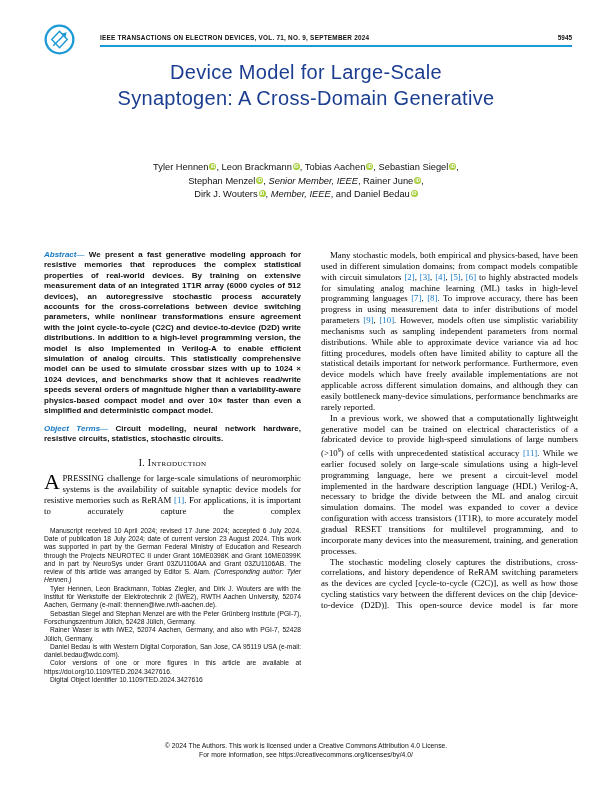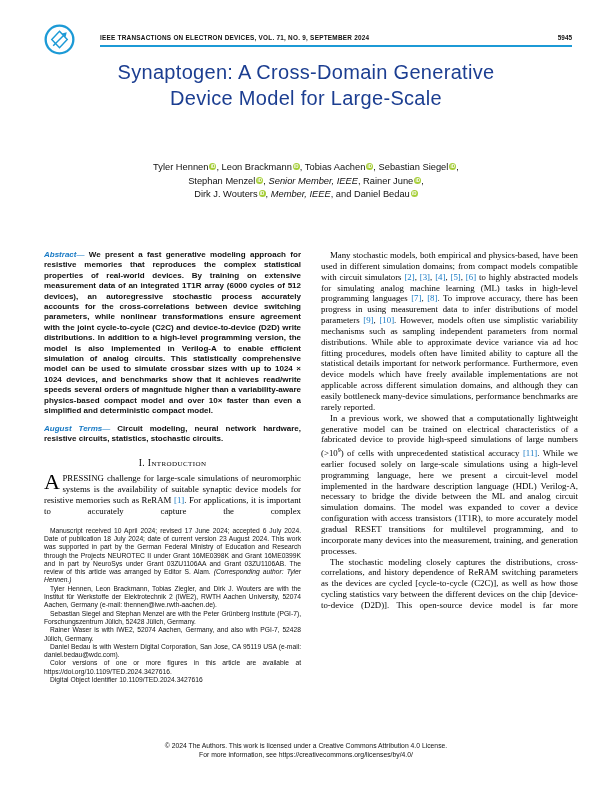--- a/index.html
+++ b/index.html
@@ -58,34 +58,34 @@
       <path d="M16 7.5 L24 16 L16 24.5 L8 16 Z" fill="none" stroke="currentColor" stroke-width="1.5"></path>
       <path d="M9.5 22.5 L21.5 10.5" stroke="currentColor" stroke-width="1.5"></path>
       <path d="M23.5 8.5 l-5 1.2 3.8 3.8 z" fill="currentColor"></path>
     </svg>
   </span>
   <div class="journal-line">IEEE TRANSACTIONS ON ELECTRON DEVICES, VOL. 71, NO. 9, SEPTEMBER 2024</div>
   <div class="page-number">5945</div>
   <div class="header-rule"></div>
 
   <div class="paper-title">
+    <div>Device Model for Large-Scale</div>
     <div>Synaptogen: A Cross-Domain Generative</div>
-    <div>Device Model for Large-Scale</div>
   </div>
 
   <div class="authors">
     <div><span>Tyler Hennen</span><span class="orcid">iD</span><span>, Leon Brackmann</span><span class="orcid">iD</span><span>, Tobias Aachen</span><span class="orcid">iD</span><span>, Sebastian Siegel</span><span class="orcid">iD</span><span>,</span></div>
     <div><span>Stephan Menzel</span><span class="orcid">iD</span><span>, </span><span class="it">Senior Member, IEEE</span><span>, Rainer June</span><span class="orcid">iD</span><span>,</span></div>
     <div><span>Dirk J. Wouters</span><span class="orcid">iD</span><span>, </span><span class="it">Member, IEEE</span><span>, and Daniel Bedau</span><span class="orcid">iD</span></div>
   </div>
 
   <div class="columns">
     <div class="col">
       <p class="abstract"><span class="lead">Abstract—</span><span> We present a fast generative modeling approach for resistive memories that reproduces the complex statistical properties of real-world devices. By training on extensive measurement data of an integrated 1T1R array (6000 cycles of 512 devices), an autoregressive stochastic process accurately accounts for the cross-correlations between device switching parameters, while nonlinear transformations ensure agreement with the joint cycle-to-cycle (C2C) and device-to-device (D2D) write distributions. In addition to a high-level programming version, the model is also implemented in Verilog-A to enable efficient simulation of analog circuits. This statistically comprehensive model can be used to simulate crossbar sizes with up to 1024 × 1024 devices, and benchmarks show that it achieves read/write speeds several orders of magnitude higher than a variability-aware physics-based compact model and over 10× faster than even a simplified and deterministic compact model.</span></p>
-      <p class="index-terms"><span class="lead">August Terms—</span><span> Circuit modeling, neural network hardware, resistive circuits, statistics, stochastic circuits.</span></p>
+      <p class="index-terms"><span class="lead">Object Terms—</span><span> Circuit modeling, neural network hardware, resistive circuits, statistics, stochastic circuits.</span></p>
       <div class="section-heading">I. Introduction</div>
       <p class="body-text intro cont"><span class="dropcap">A</span><span><span>PRESSING challenge for large-scale simulations of neuromorphic systems is the availability of suitable synaptic device models for resistive memories such as ReRAM </span><span class="link">[1]</span><span>. For applications, it is important to accurately capture the complex</span></span></p>
       <div class="footnotes">
         <p><span>Manuscript received 10 April 2024; revised 17 June 2024; accepted 6 July 2024. Date of publication 18 July 2024; date of current version 23 August 2024. This work was supported in part by the German Federal Ministry of Education and Research through the Projects NEUROTEC II under Grant 16ME0398K and Grant 16ME0399K and in part by NeuroSys under Grant 03ZU1106AA and Grant 03ZU1106AB. The review of this article was arranged by Editor S. Alam. </span><span class="it">(Corresponding author: Tyler Hennen.)</span></p>
         <p><span>Tyler Hennen, Leon Brackmann, Tobias Ziegler, and Dirk J. Wouters are with the Institut für Werkstoffe der Elektrotechnik 2 (IWE2), RWTH Aachen University, 52074 Aachen, Germany (e-mail: thennen@iwe.rwth-aachen.de).</span></p>
         <p><span>Sebastian Siegel and Stephan Menzel are with the Peter Grünberg Institute (PGI-7), Forschungszentrum Jülich, 52428 Jülich, Germany.</span></p>
         <p><span>Rainer Waser is with IWE2, 52074 Aachen, Germany, and also with PGI-7, 52428 Jülich, Germany.</span></p>
         <p><span>Daniel Bedau is with Western Digital Corporation, San Jose, CA 95119 USA (e-mail: daniel.bedau@wdc.com).</span></p>
         <p><span>Color versions of one or more figures in this article are available at https://doi.org/10.1109/TED.2024.3427616.</span></p>
         <p><span>Digital Object Identifier 10.1109/TED.2024.3427616</span></p>

